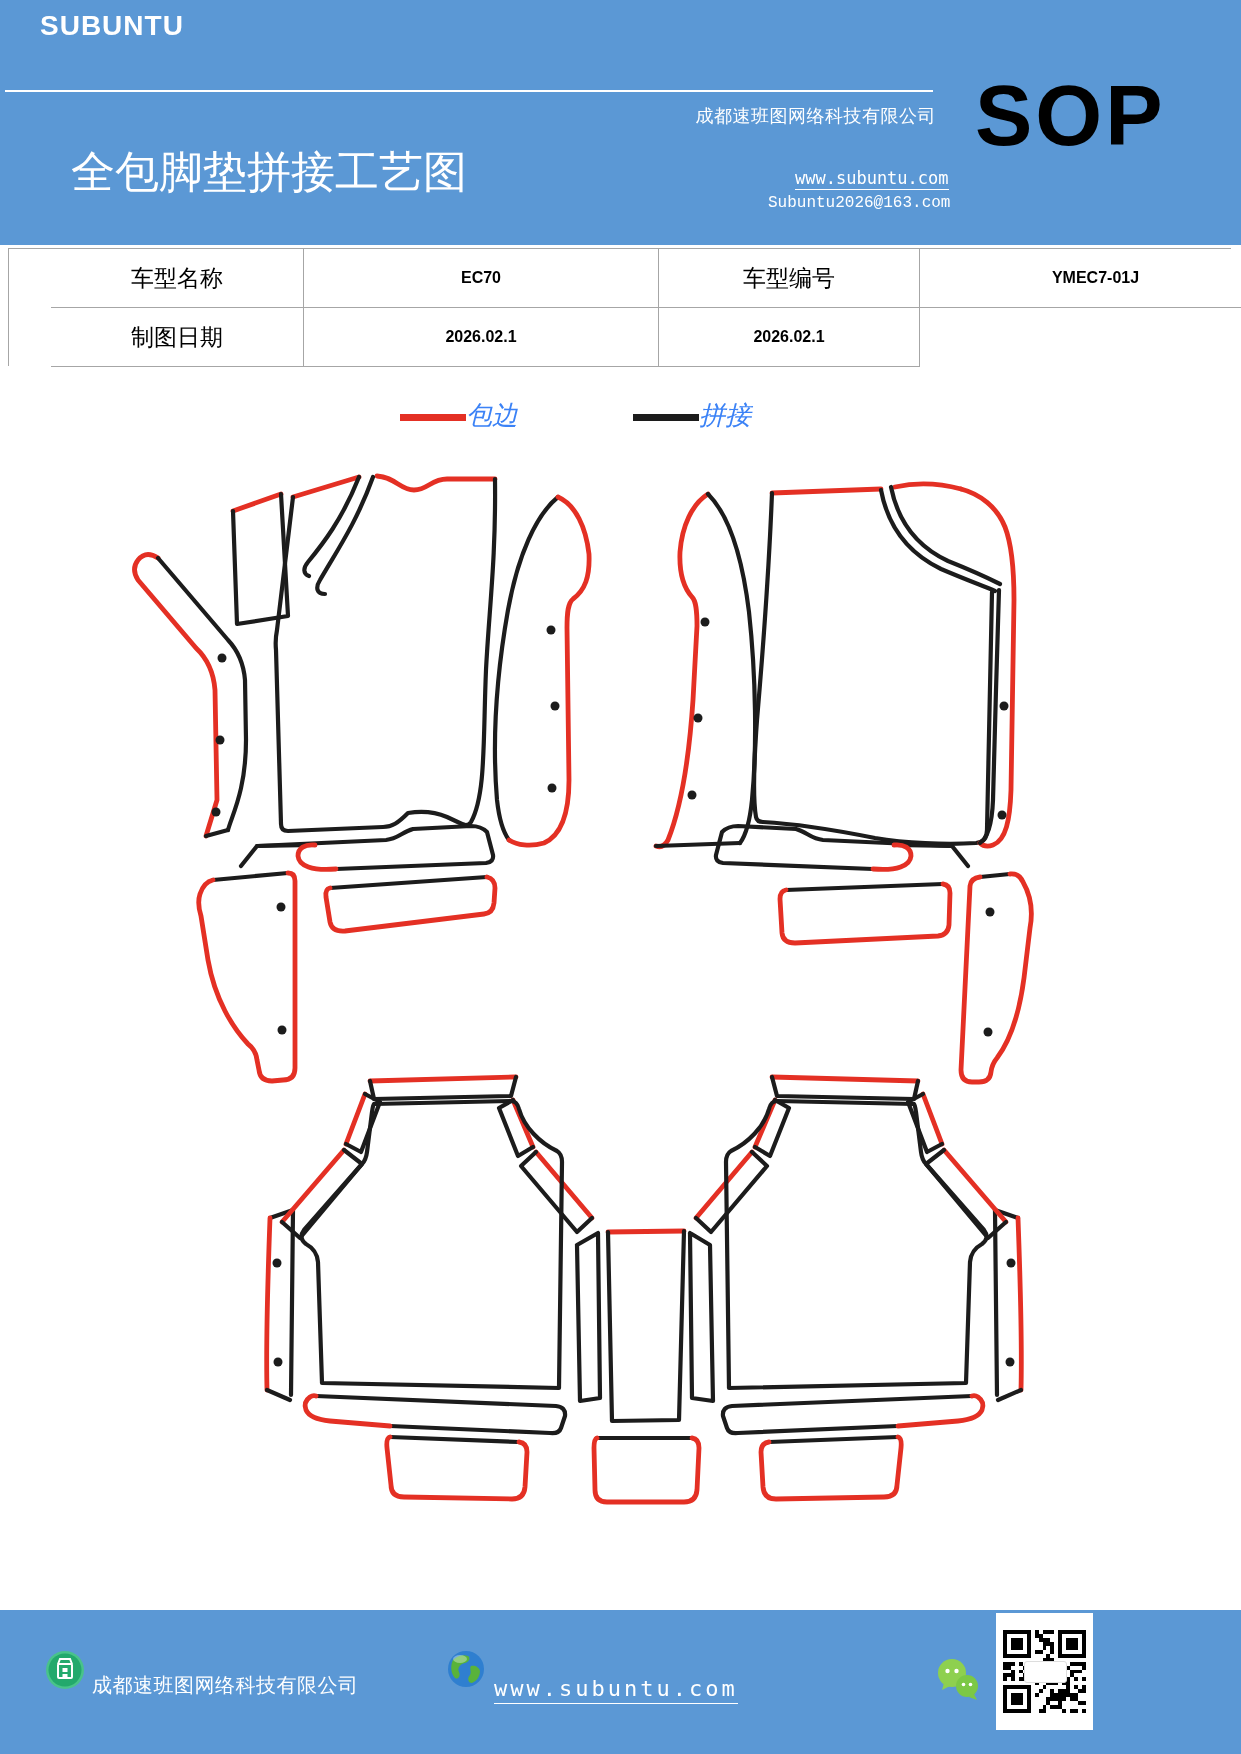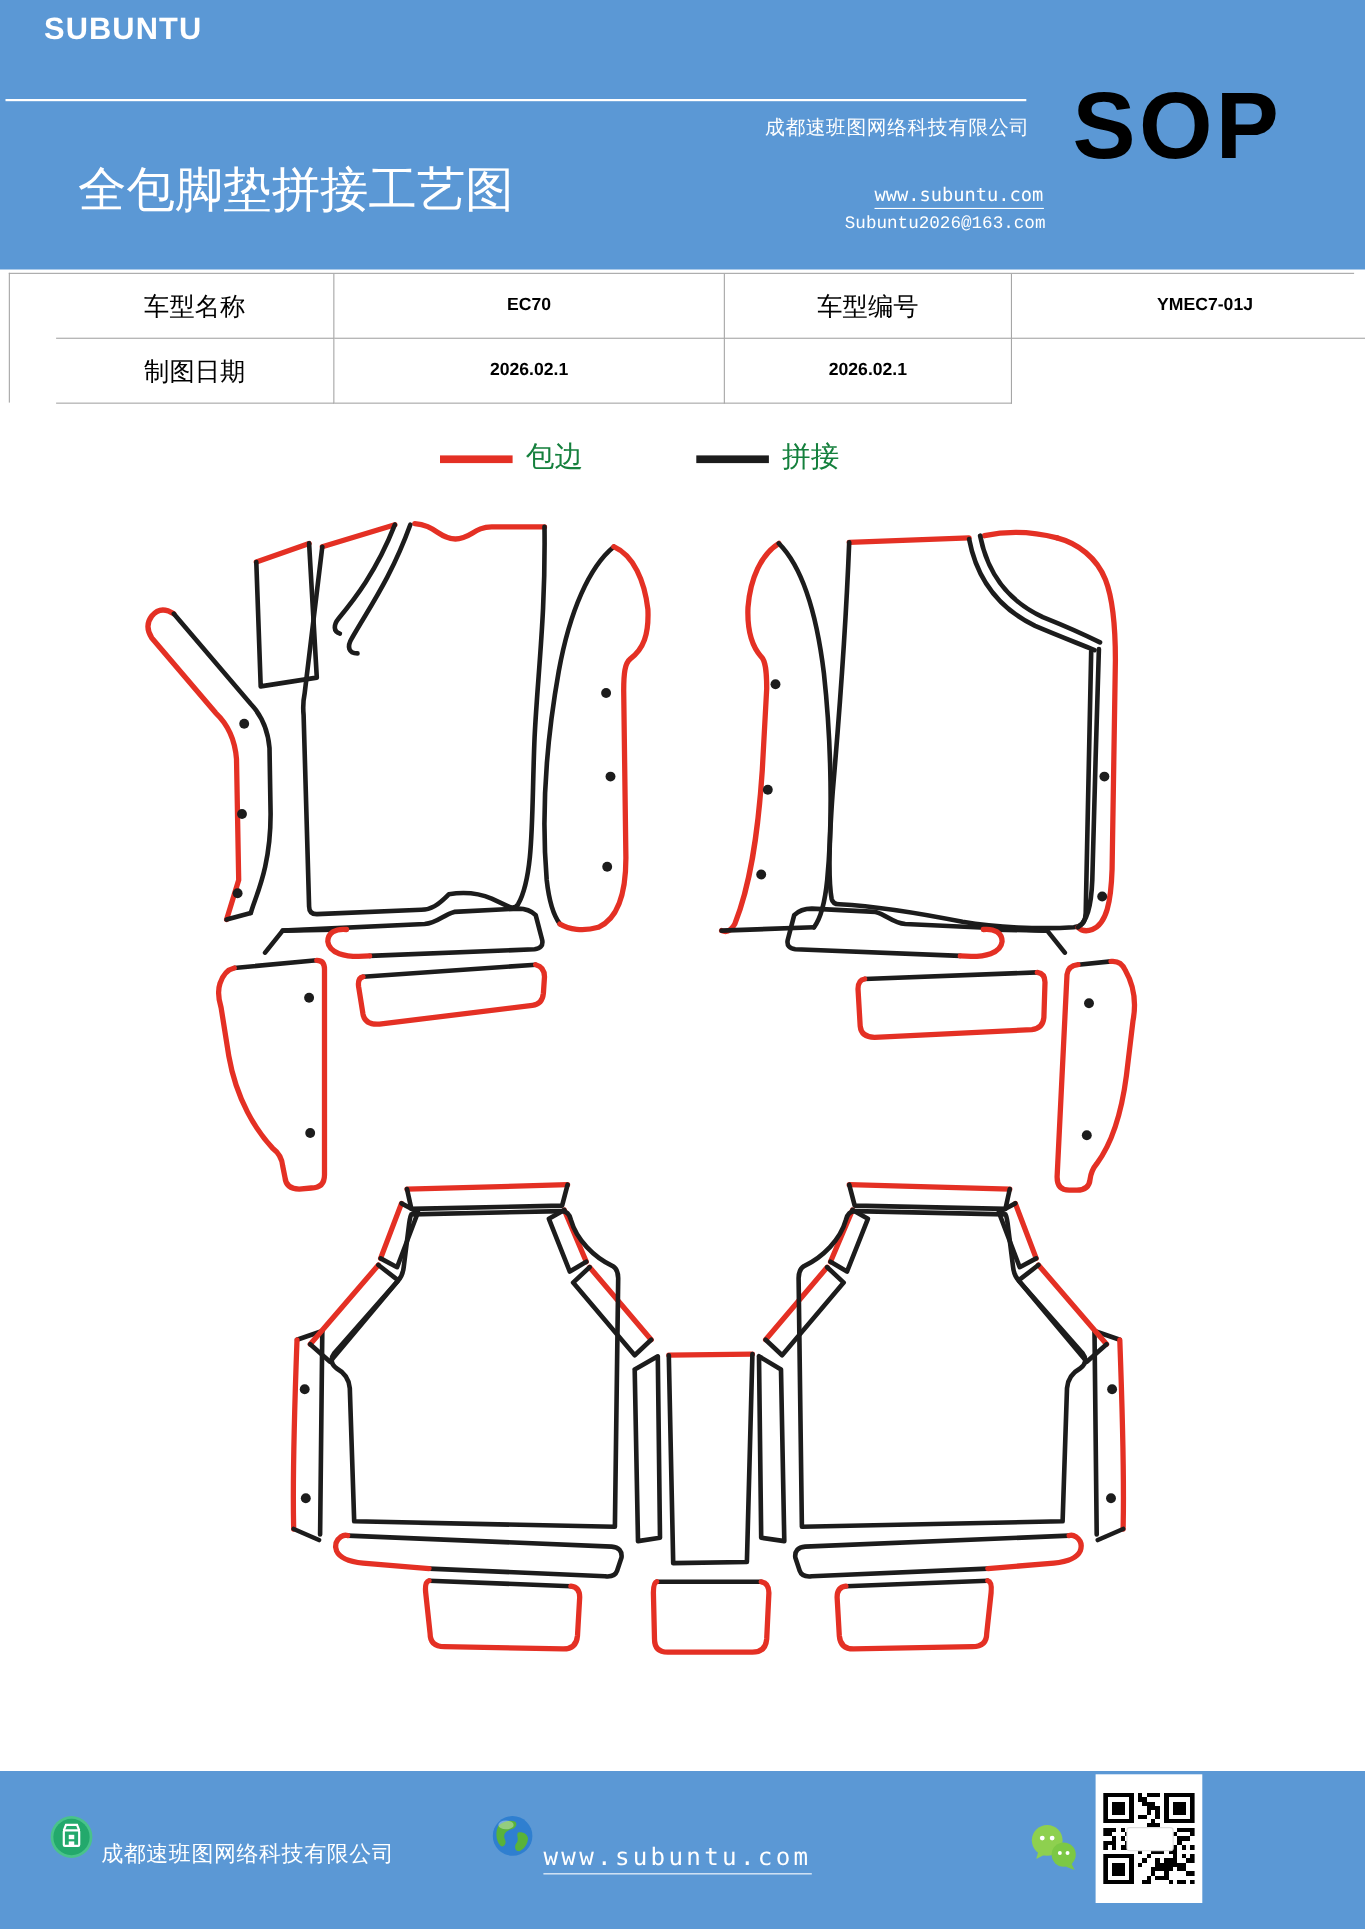--- a/index.html
+++ b/index.html
@@ -31,21 +31,21 @@
         display:flex;align-items:center;justify-content:center;box-sizing:border-box;color:#000;}
   .cell-label{font-family:"Liberation Serif",serif;font-size:23px;}
   .cell-value{font-family:"Liberation Sans",sans-serif;font-size:16px;font-weight:600;}
   
   .legend-item{display:flex;align-items:center;}
   .lg1{left:400px;top:398px;}
   .lg2{left:633px;top:398px;}
   .swatch{width:66px;height:7px;margin-top:3px;}
   .sw-red{background:var(--red);}
   .sw-black{background:var(--black);}
-  .lg-label{margin-left:12px;font-size:26px;color:#15803d;font-family:"Liberation Serif",serif;}
+  .lg-label{margin-left:0;font-size:26px;color:#3b82f6;font-family:"Liberation Serif",serif;font-style:italic;}
   
   svg .k{fill:none;stroke:var(--black);stroke-width:4.2;stroke-linecap:round;stroke-linejoin:round;}
   svg .r{fill:none;stroke:var(--red);stroke-width:4.8;stroke-linecap:round;stroke-linejoin:round;}
   svg .dot{fill:var(--black);stroke:none;}
   
   .footer{left:0;top:1610px;width:1241px;height:144px;background:var(--blue);}
   .ft-company{left:92px;top:1672px;font-size:20px;color:#fff;font-family:"Liberation Serif",serif;
         letter-spacing:0.5px;}
   .ft-www{left:494px;top:1674px;font-size:22px;color:#fff;font-family:"DejaVu Sans Mono",monospace;
         letter-spacing:3px;border-bottom:1.5px solid #fff;padding-bottom:2px;}

